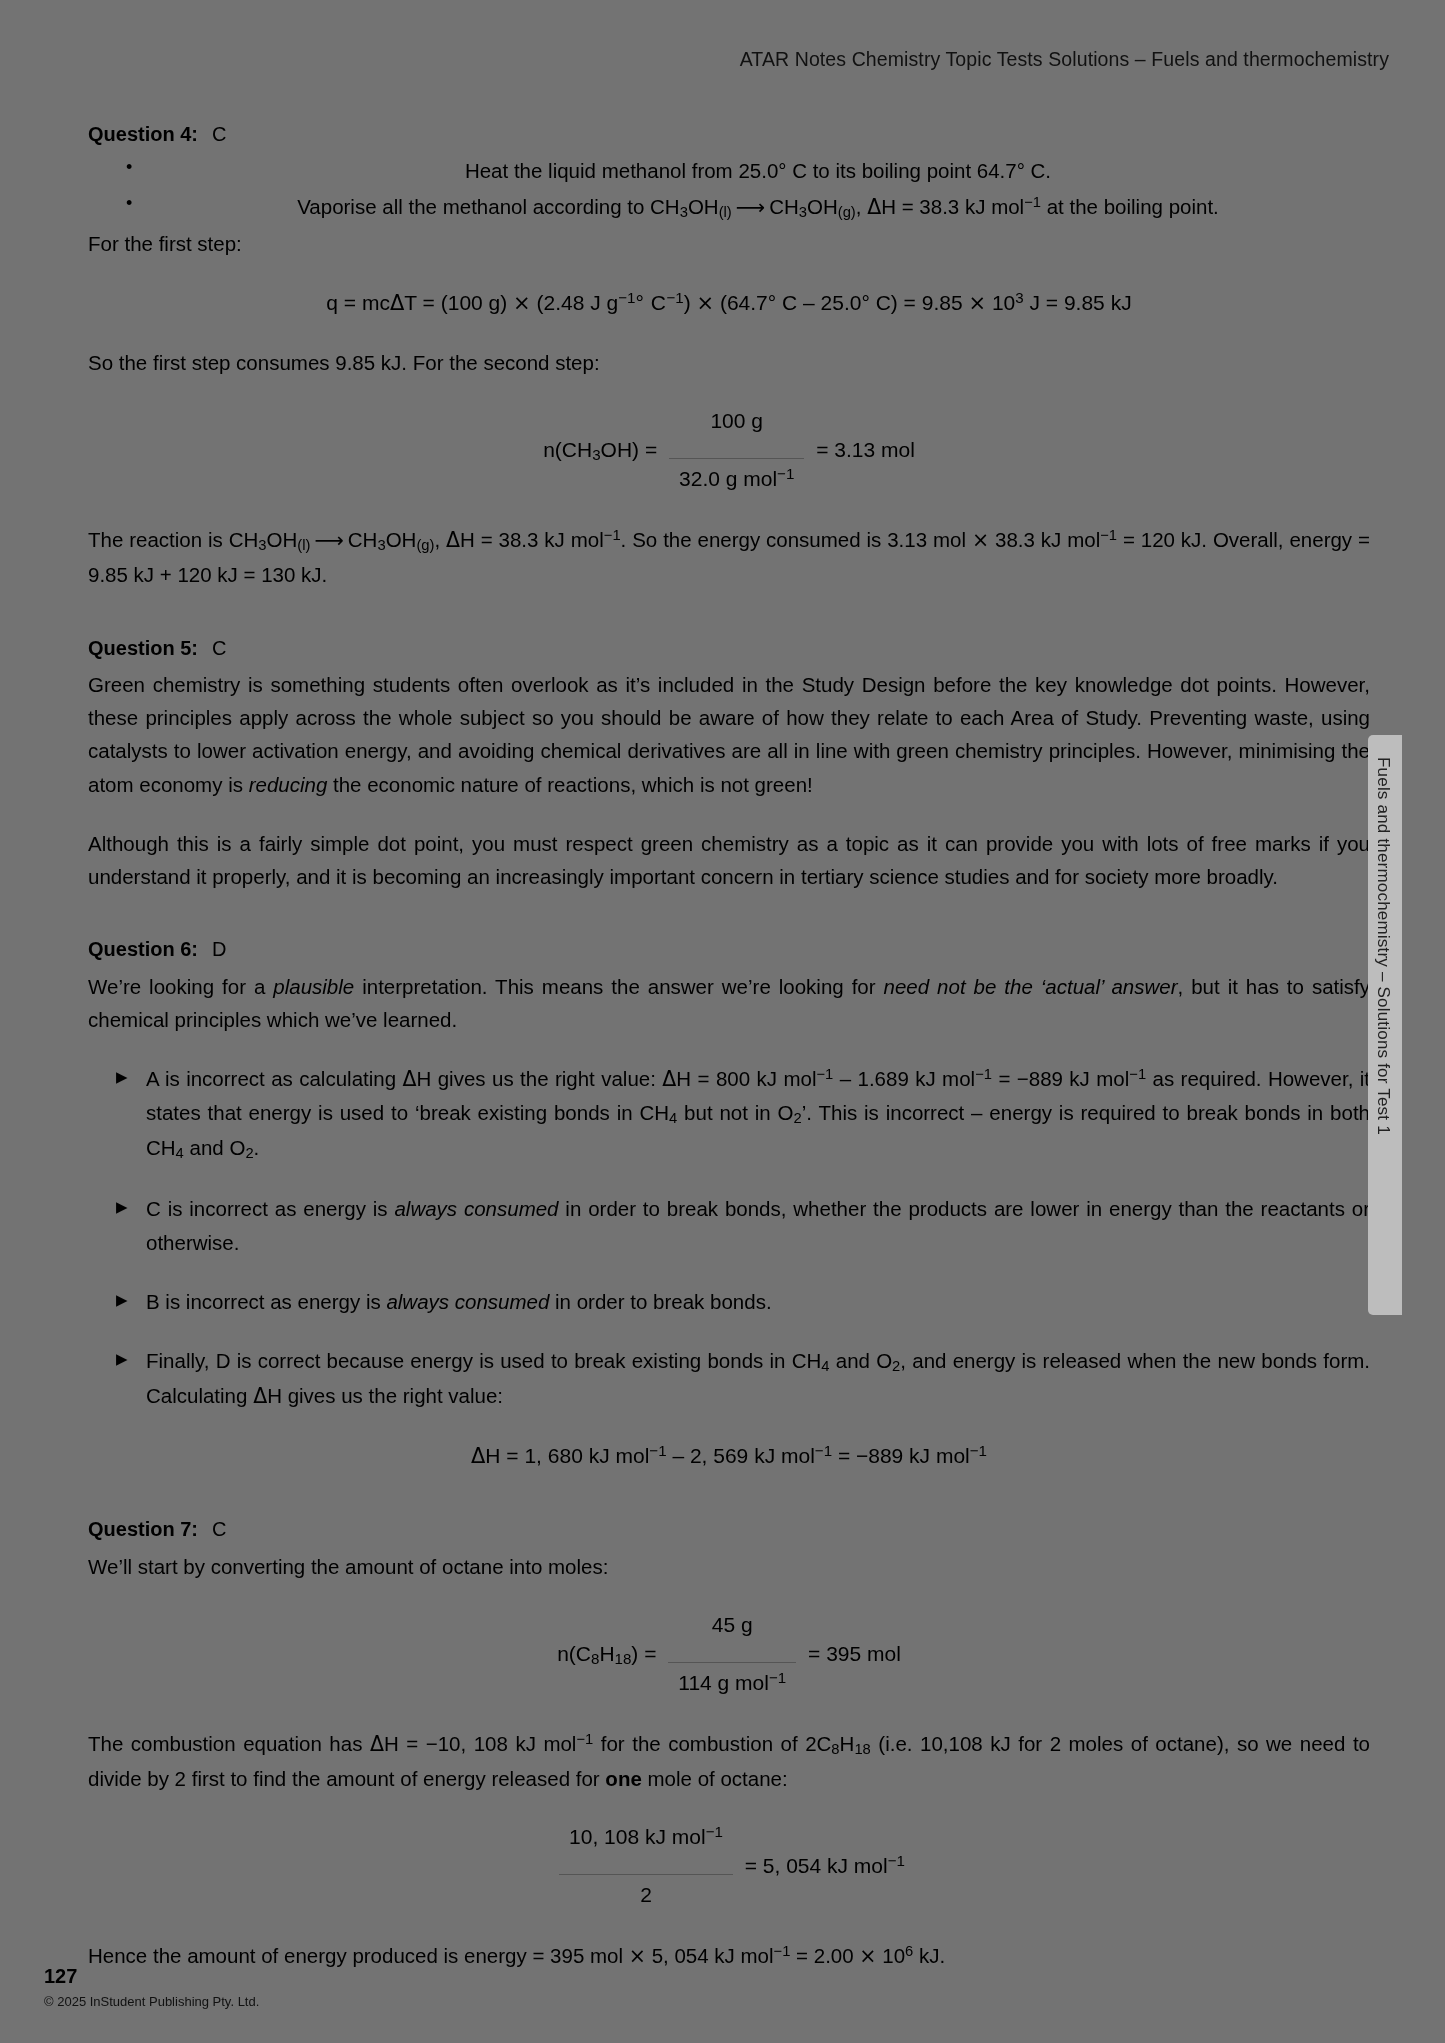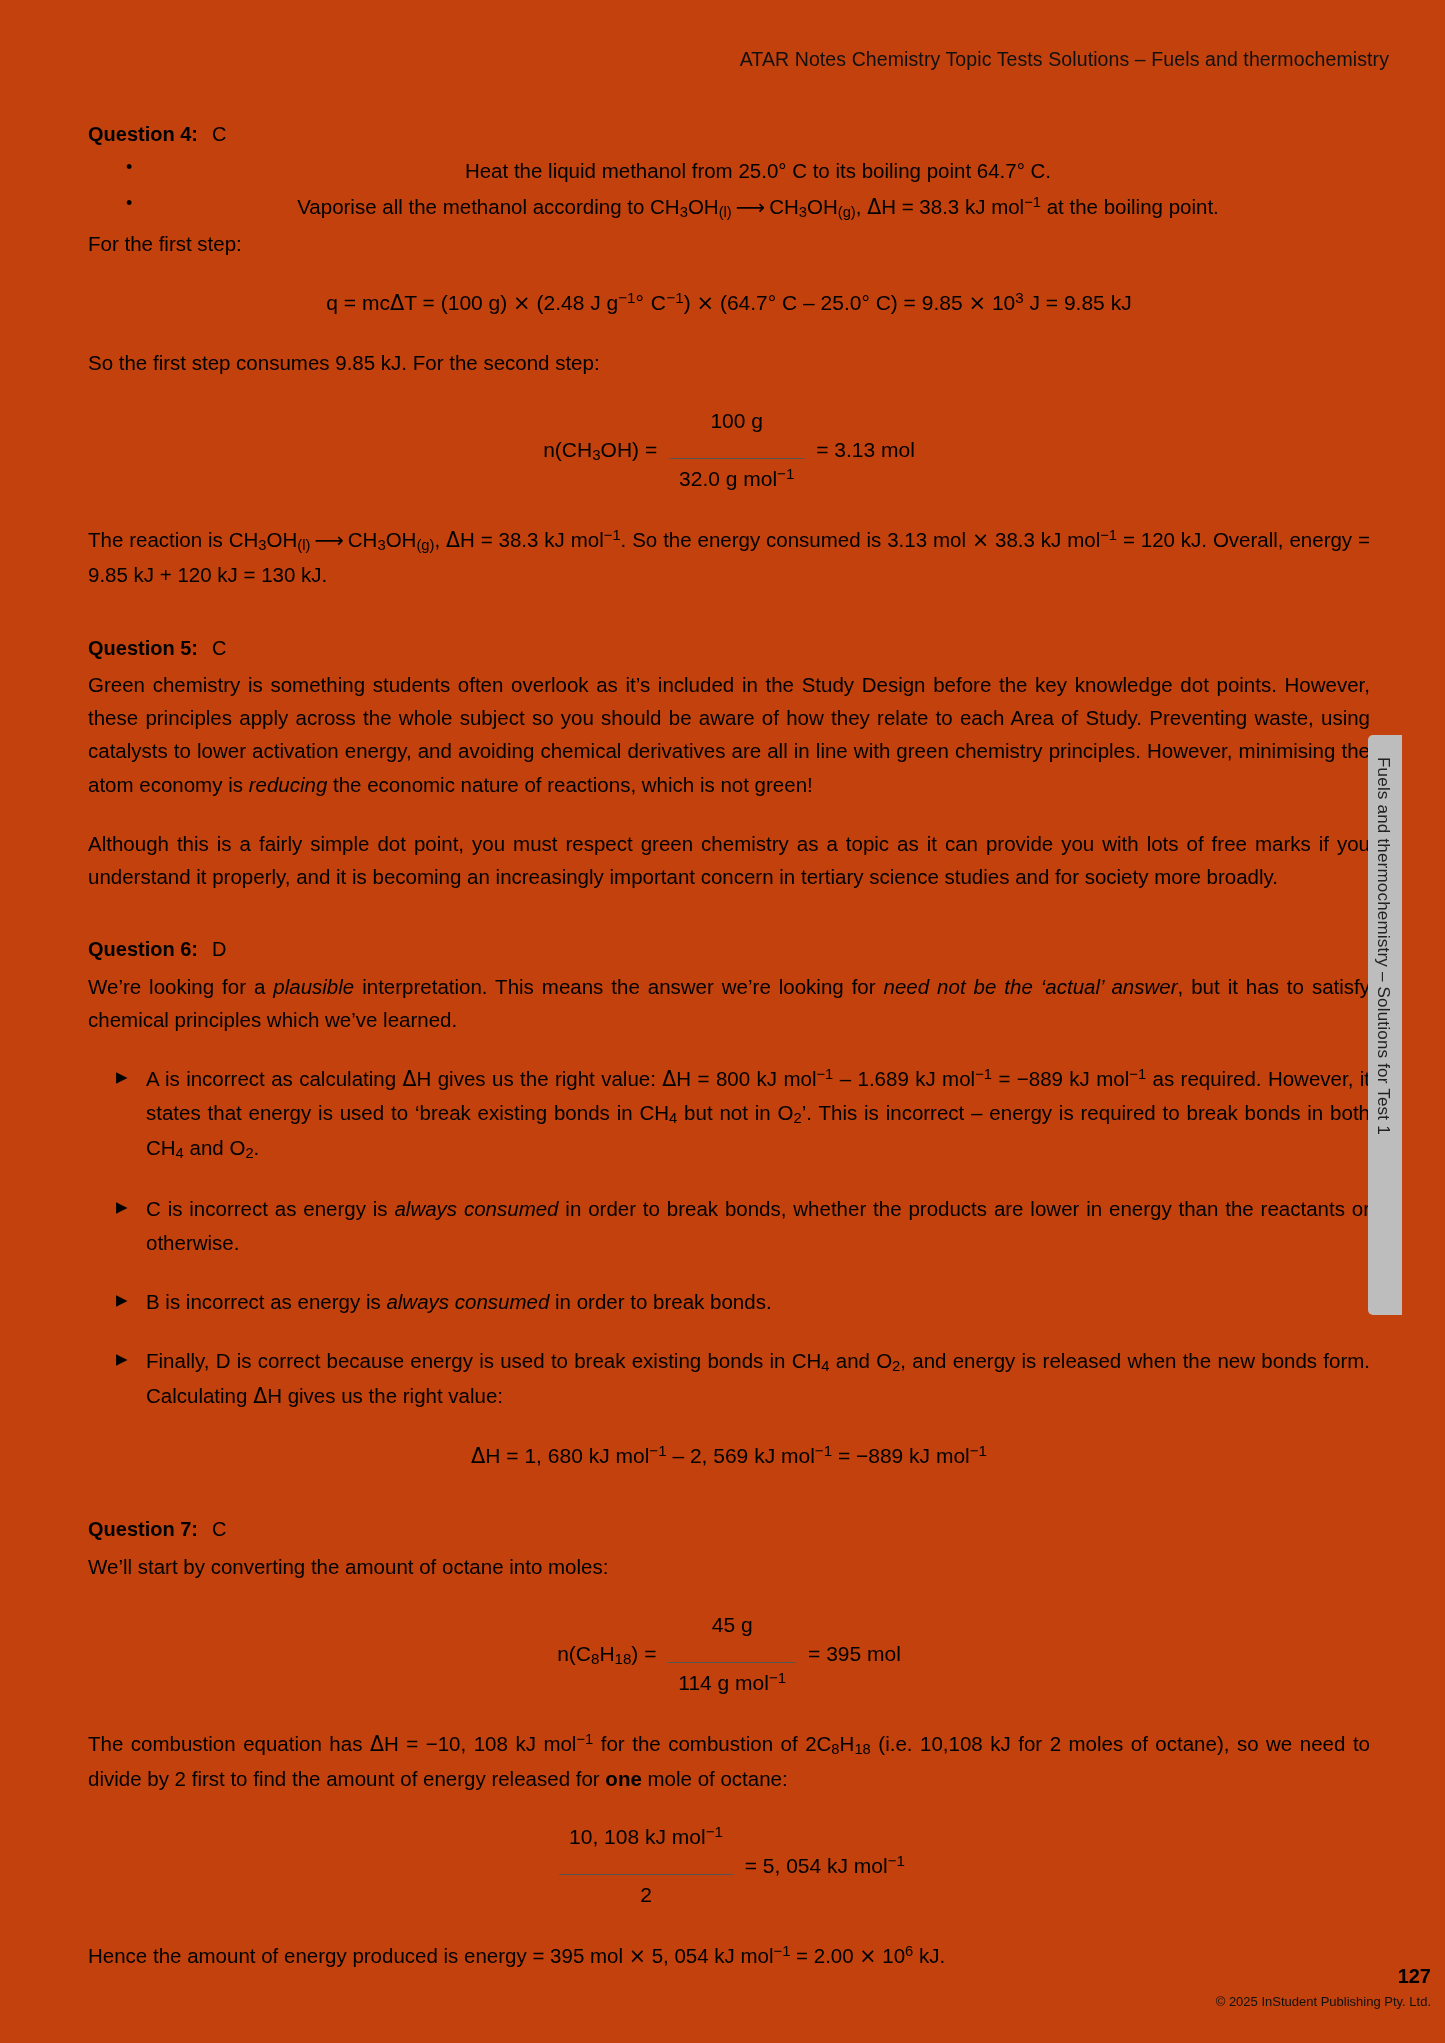--- a/index.html
+++ b/index.html
@@ -8,21 +8,21 @@
     background: #ffffff;
   }
   body {
     font-family: "Liberation Sans", sans-serif;
     color: #000000;
   }
   #page {
     position: relative;
     width: 1445px;
     height: 2043px;
-    background: #c2410c;
+    background: #737373;
     overflow: hidden;
     box-sizing: border-box;
   }
 
   
   .header {
     position: absolute;
     top: 48px;
     left: 88px;
     right: 56px;
@@ -158,23 +158,24 @@
     transform-origin: left top;
     left: 25px;
     top: 22px;
     letter-spacing: 0.2px;
   }
 
   
   .footer {
     position: absolute;
     left: 0;
-    right: 14px;
+    right: 8px;
     bottom: 34px;
-    text-align: right;
+    text-align: left;
+    padding-left: 44px;
   }
   .footer .pageno {
     font-size: 20px;
     font-weight: bold;
     margin-bottom: 6px;
   }
   .footer .copy {
     font-size: 13px;
     color: #111;
   }

